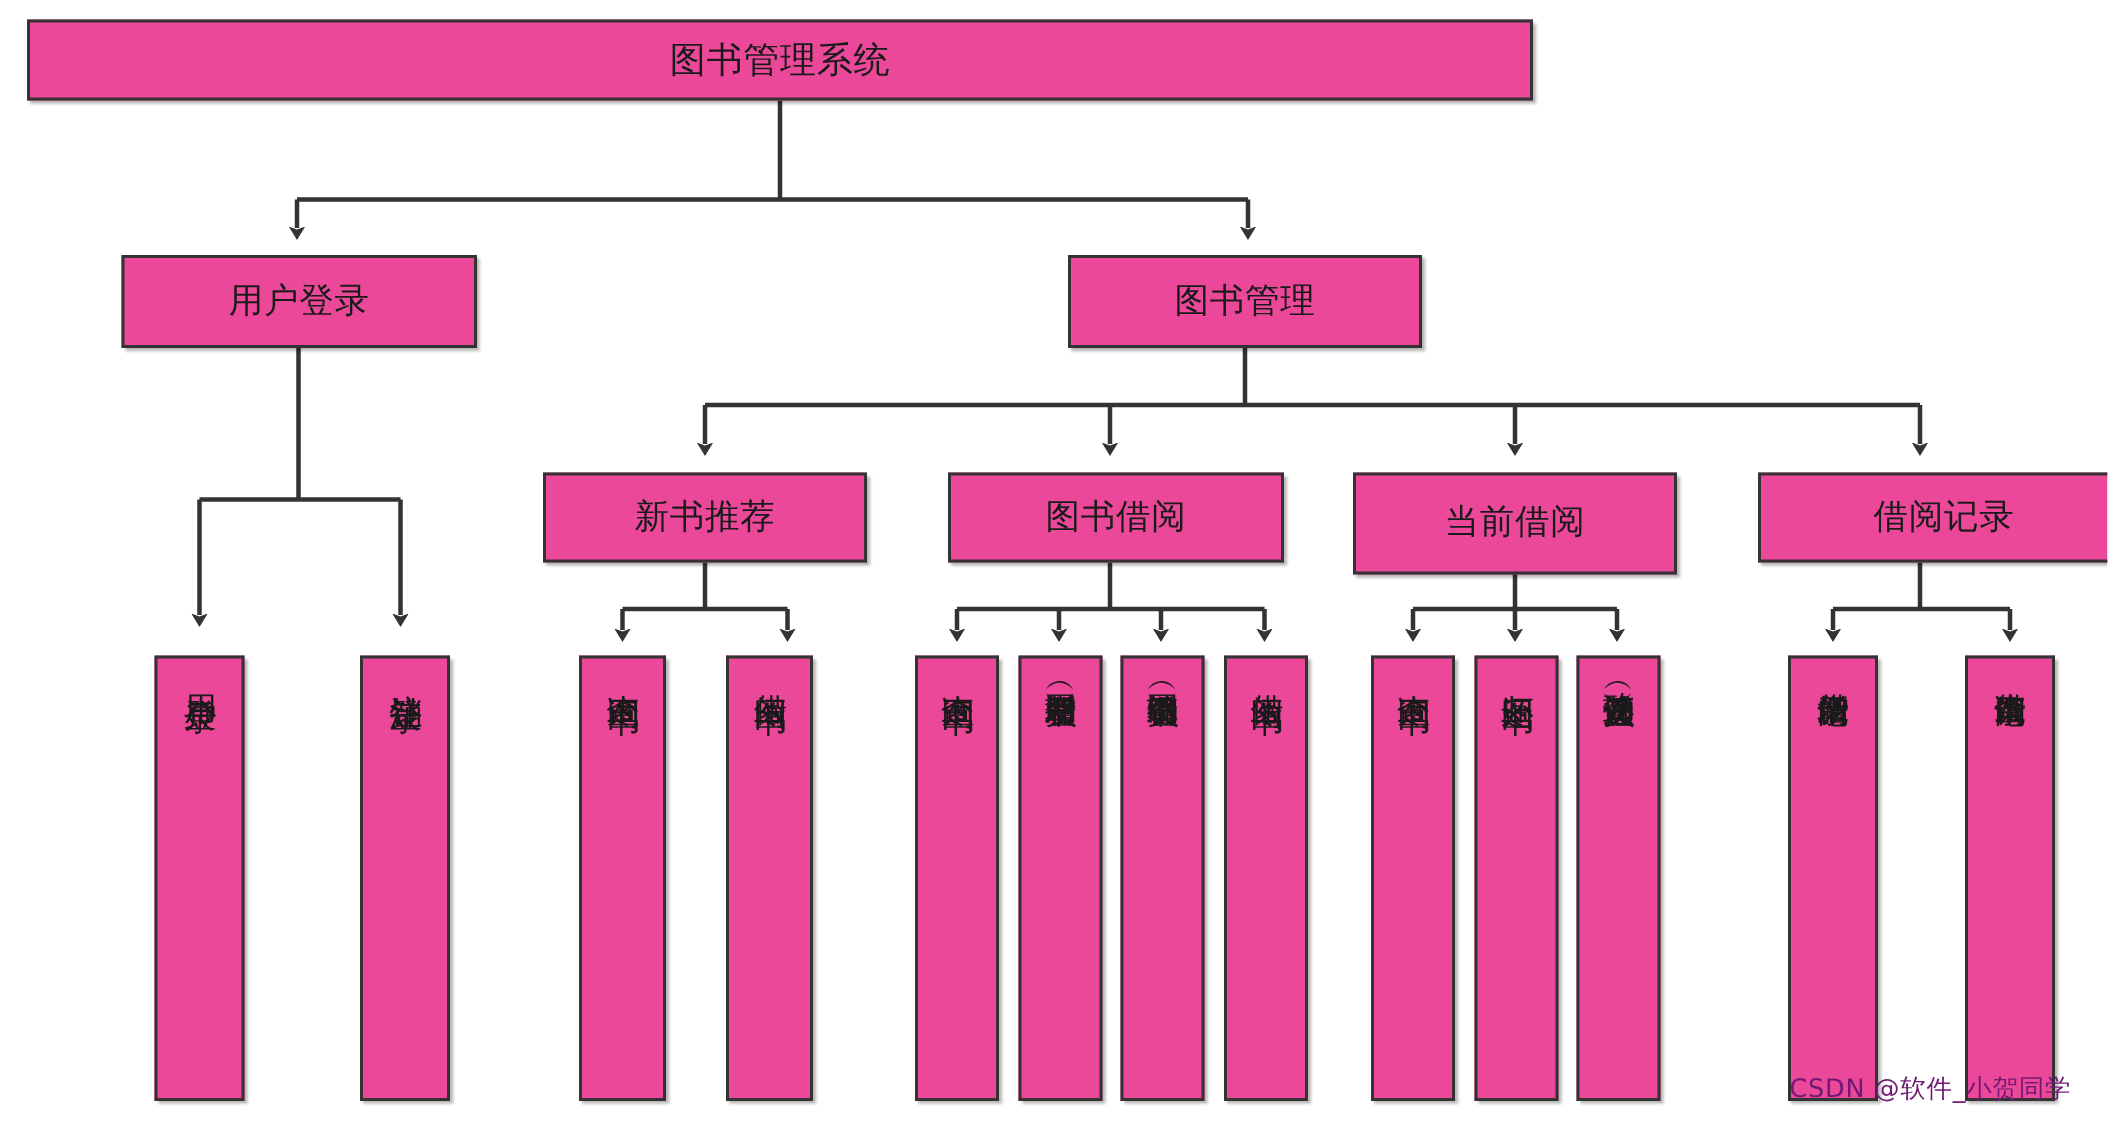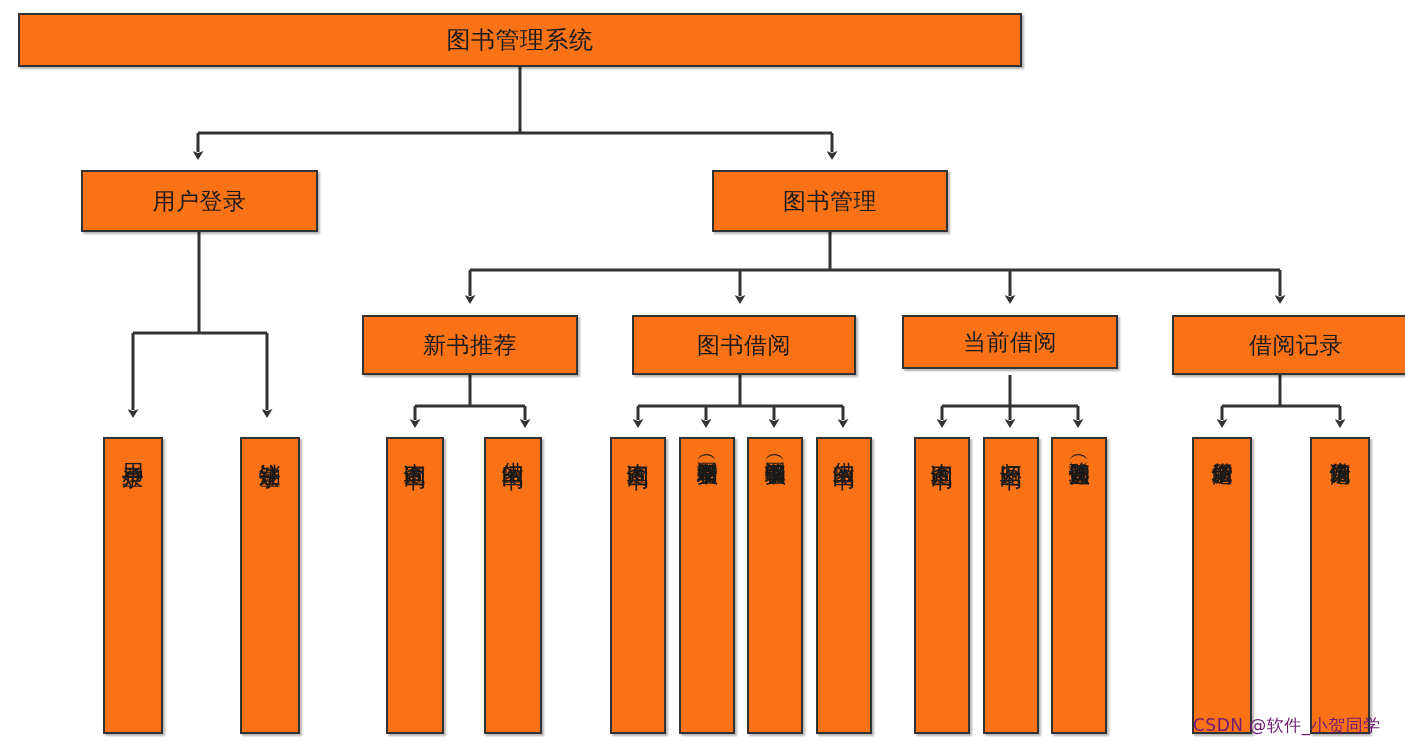--- a/index.html
+++ b/index.html
@@ -22,21 +22,21 @@
     position: absolute;
     left: 0;
     top: 0;
     width: 1405px;
     height: 747px;
     pointer-events: none;
   }
   .node {
     position: absolute;
     box-sizing: border-box;
-    background: #f97316;
+    background: #ec4899;
     border: 2px solid #333333;
     box-shadow: 2px 2px 2px rgba(0,0,0,0.30);
     display: flex;
     align-items: center;
     justify-content: center;
     color: #1a1a1a;
   }
   .node-label {
     display: block;
     text-align: center;
@@ -145,21 +145,21 @@
   <div class="node horiz" style="left:712px; top:170px; width:236px; height:62px;">
     <span class="node-label">图书管理</span>
   </div>
 
   <div class="node horiz" style="left:362px; top:315px; width:216px; height:60px;">
     <span class="node-label">新书推荐</span>
   </div>
   <div class="node horiz" style="left:632px; top:315px; width:224px; height:60px;">
     <span class="node-label">图书借阅</span>
   </div>
-  <div class="node horiz" style="left:902px; top:315px; width:216px; height:54px;">
+  <div class="node horiz" style="left:902px; top:315px; width:216px; height:68px;font-family:Liberation Mono, monospace;">
     <span class="node-label">当前借阅</span>
   </div>
   <div class="node horiz" style="left:1172px; top:315px; width:248px; height:60px;">
     <span class="node-label">借阅记录</span>
   </div>
 
   <div class="node vert" style="left:103px; top:437px; width:60px; height:297px;">
     <span class="node-label">用户登录</span>
   </div>
   <div class="node vert" style="left:240px; top:437px; width:60px; height:297px;">

